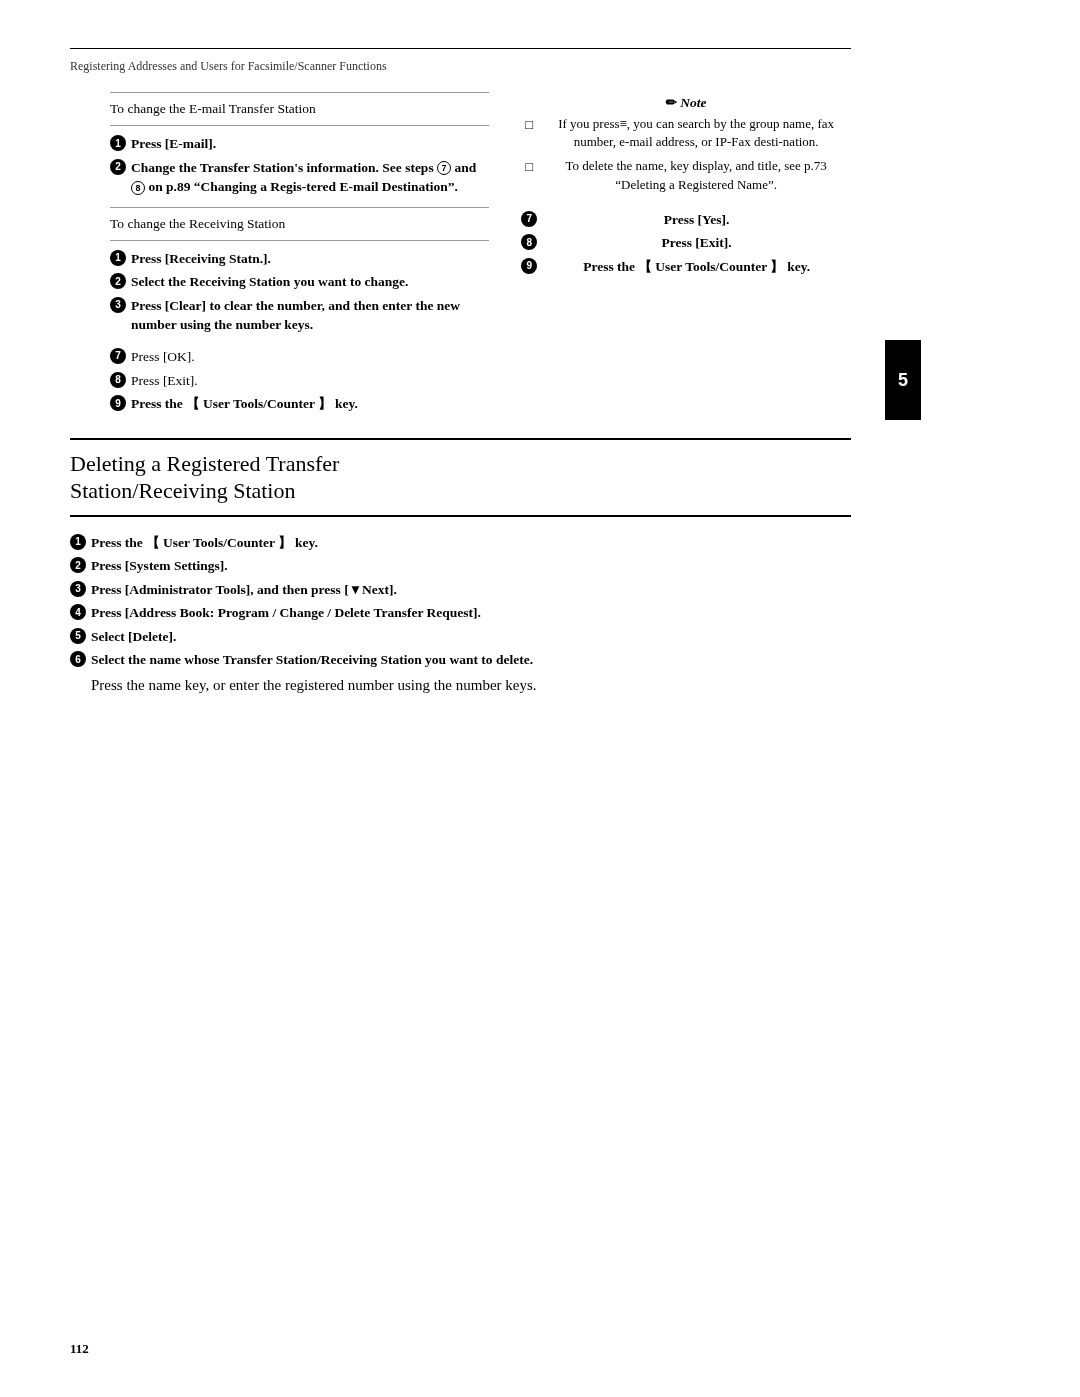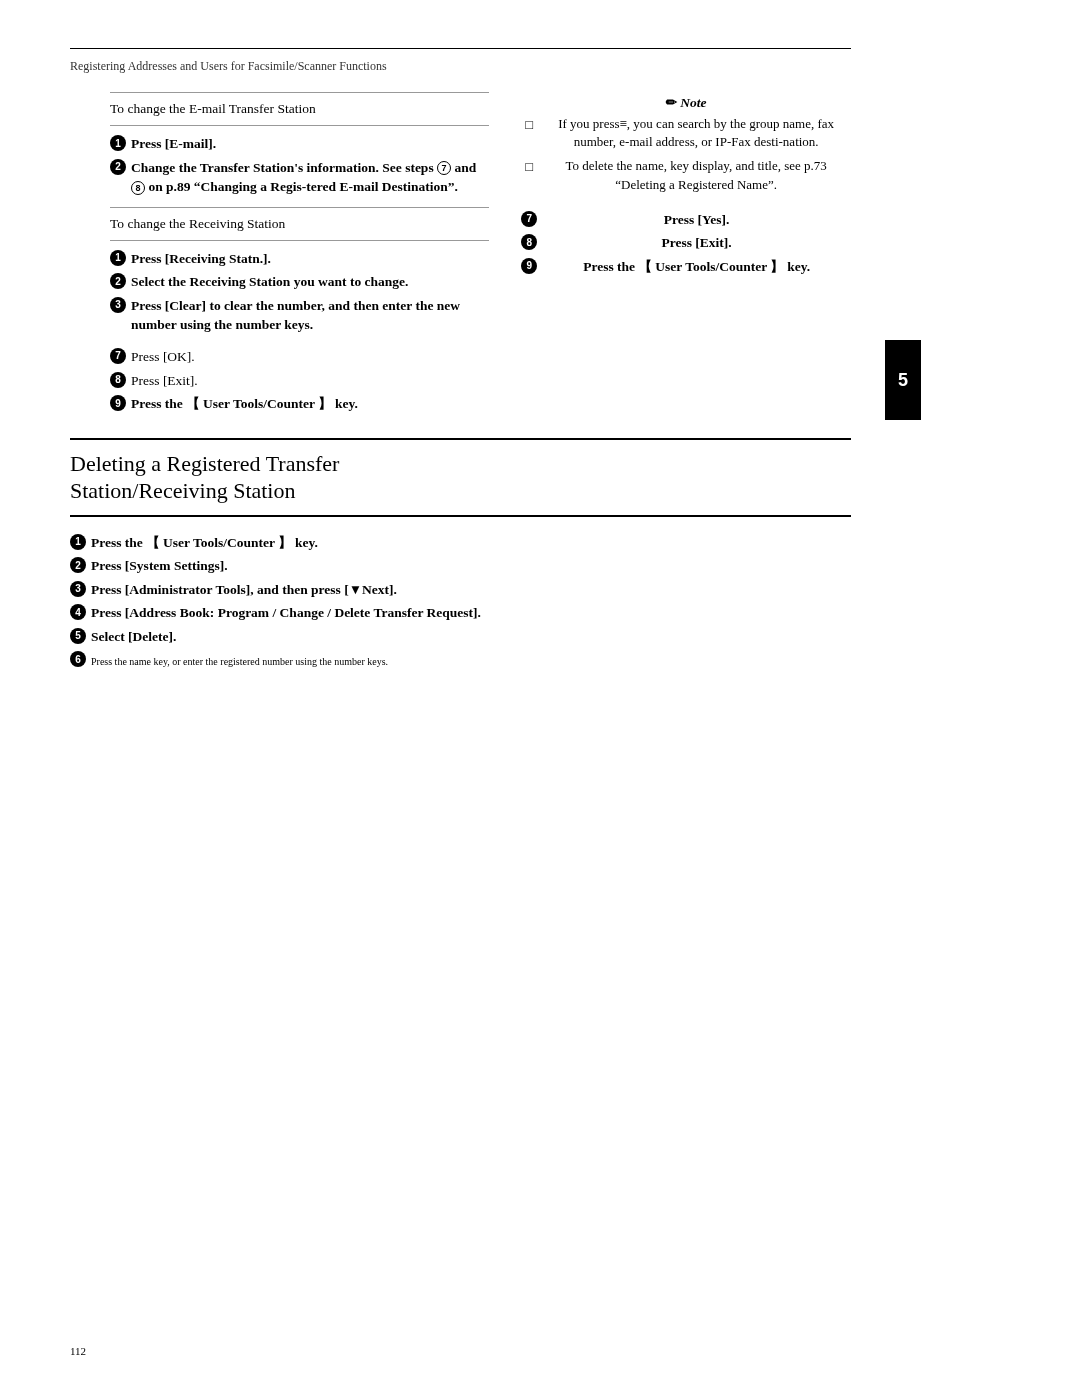--- a/index.html
+++ b/index.html
@@ -114,21 +114,22 @@
       font-weight: normal;
       line-height: 1.25;
     }
     .bottom-steps {
       margin-top: 4px;
     }
     .page-number {
       position: absolute;
       bottom: 40px;
       left: 70px;
-      font-size: 11px;
+      font-size: 13px;
+      font-weight: bold;
     }
     .chapter-marker {
       position: absolute;
       right: 0;
       top: 340px;
       background: #000;
       color: #fff;
       width: 36px;
       height: 80px;
       display: flex;
@@ -281,21 +282,22 @@
     </div>
 
     <div class="numbered-step">
       <span class="step-num-filled">5</span>
       <span class="step-content"><strong>Select [Delete].</strong></span>
     </div>
 
     <div class="numbered-step">
       <span class="step-num-filled">6</span>
       <span class="step-content">
-        <div style="margin-top:5px; font-size:10px;">
+        <strong>Select the name whose Transfer Station/Receiving Station you want to delete.</strong>
+        <div style="margin-top:5px; font-size:15px;">
           Press the name key, or enter the registered number using the number keys.
         </div>
       </span>
     </div>
 
   </div>
 
   <div class="chapter-marker">5</div>
 
   <div class="page-number">112</div>

